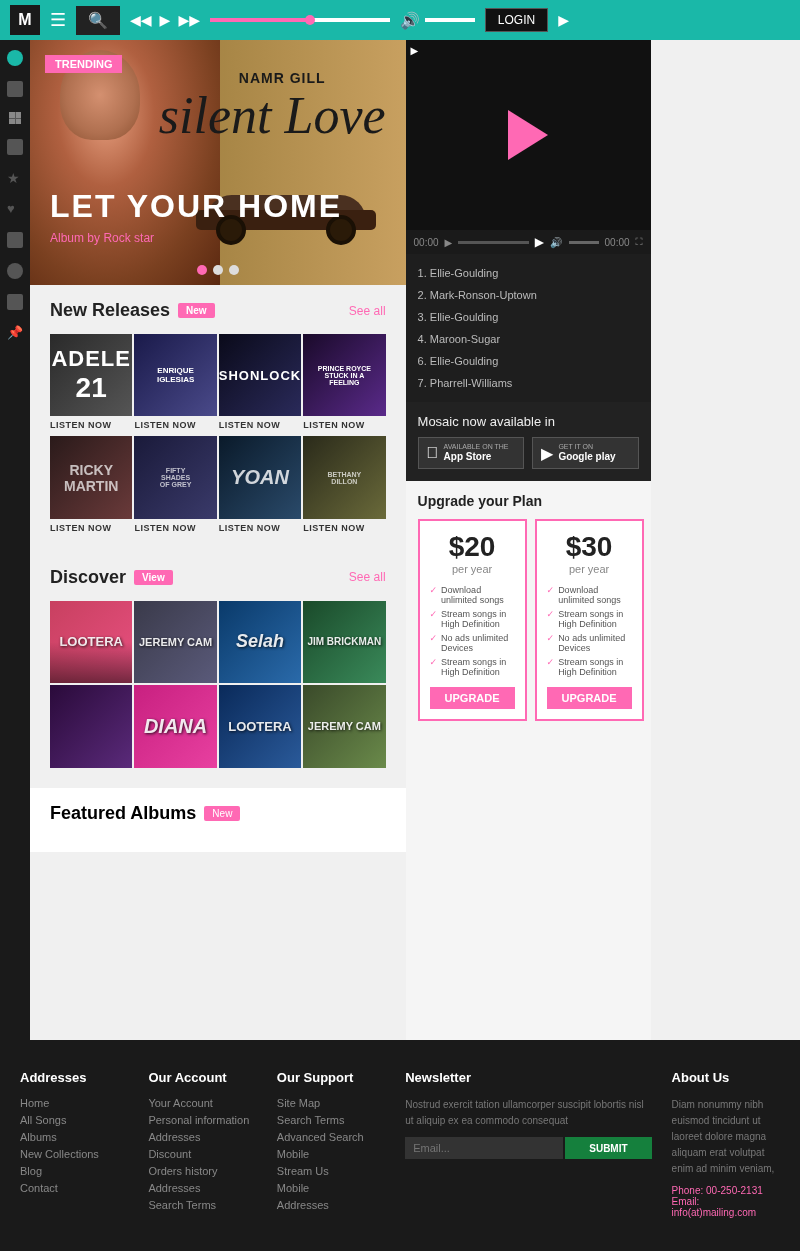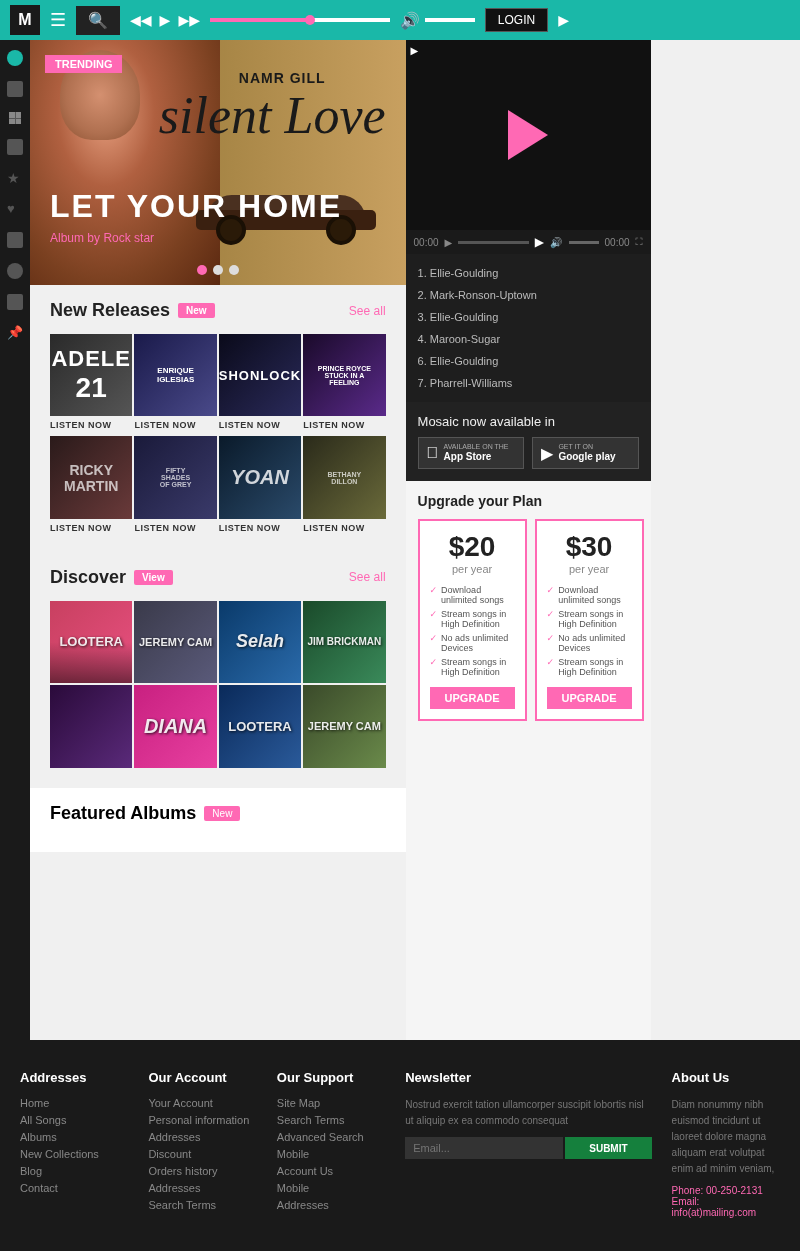--- a/index.html
+++ b/index.html
@@ -670,21 +670,21 @@
       <a class="footer-link">Addresses</a>
       <a class="footer-link">Search Terms</a>
     </div>
 
     <div class="footer-col">
       <div class="footer-col-title">Our Support</div>
       <a class="footer-link">Site Map</a>
       <a class="footer-link">Search Terms</a>
       <a class="footer-link">Advanced Search</a>
       <a class="footer-link">Mobile</a>
-      <a class="footer-link">Account Us</a>
+      <a class="footer-link">Stream Us</a>
       <a class="footer-link">Mobile</a>
       <a class="footer-link">Addresses</a>
     </div>
 
     <div class="footer-col">
       <div class="footer-col-title">Newsletter</div>
       <p class="footer-about-text">Nostrud exercit tation ullamcorper suscipit lobortis nisl ut aliquip ex ea commodo consequat</p>
       <div class="footer-newsletter-input">
         <input class="footer-email-input" type="email" placeholder="Email..." style="">
         <button class="footer-submit-btn">SUBMIT</button>

